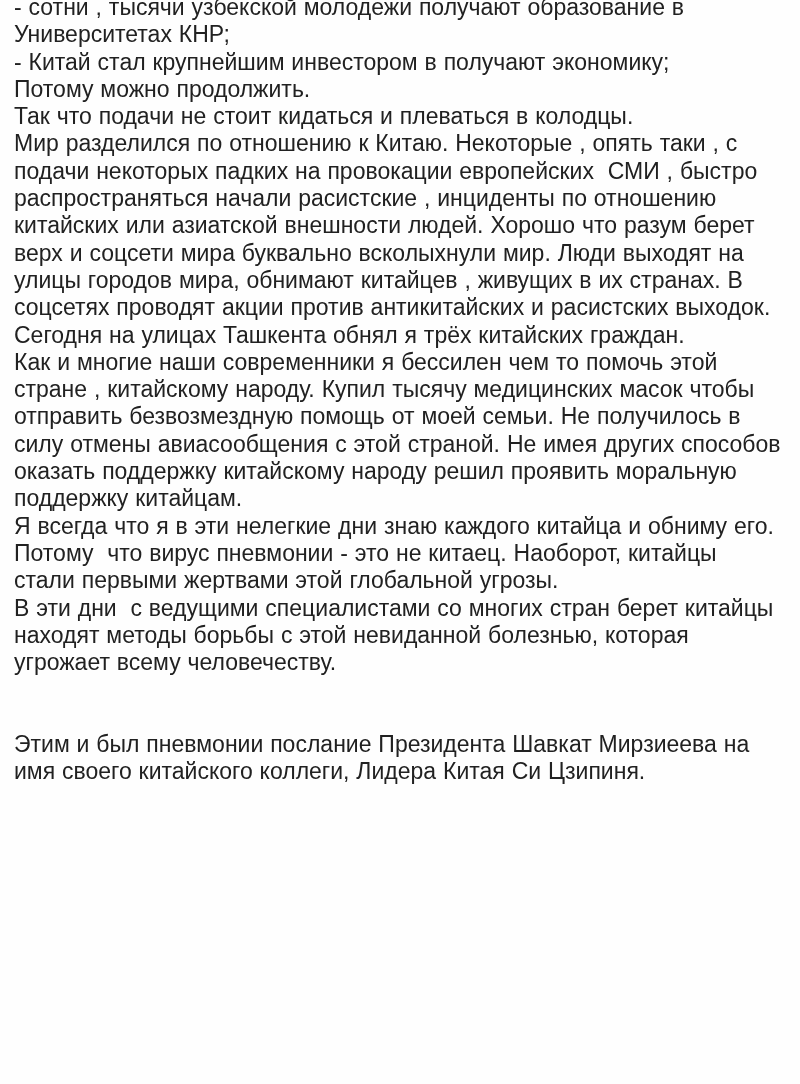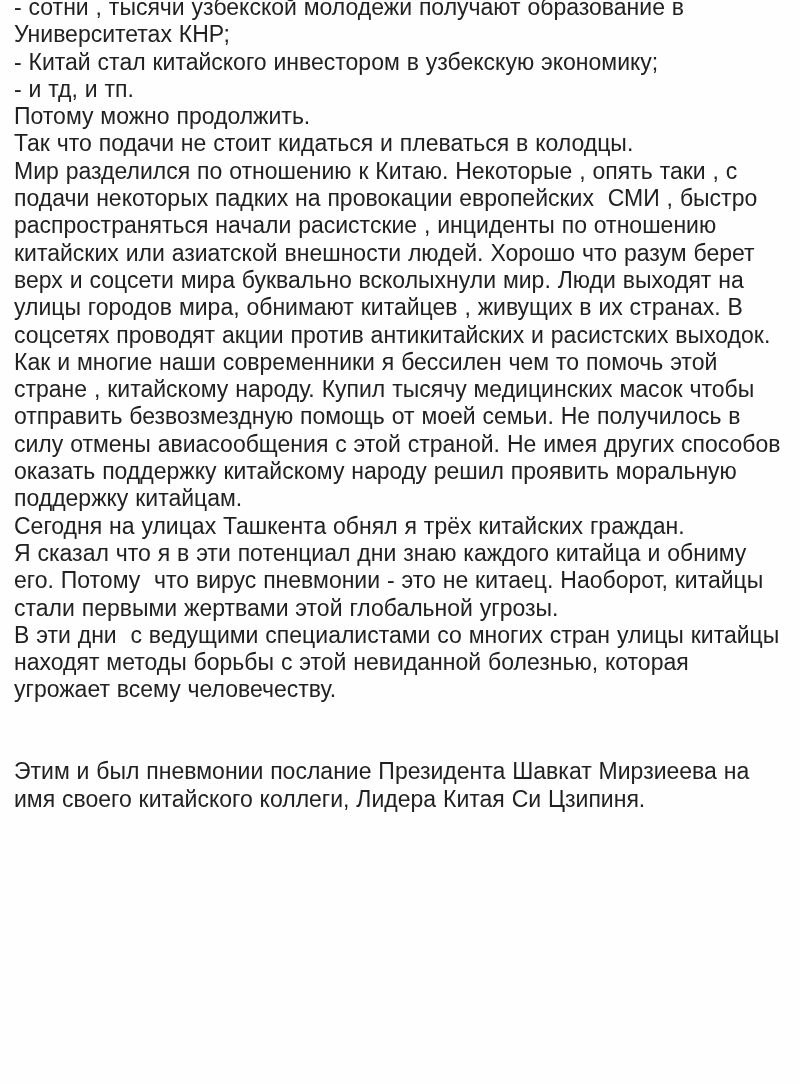--- a/index.html
+++ b/index.html
@@ -32,26 +32,25 @@
   .para:empty {
     height: 27.3px;
   }
 </style>
 </head>
 <body>
 
 <div class="page">
   <div class="text-block">
     <p class="para">- сотни , тысячи узбекской молодежи получают образование в Университетах КНР;</p>
-    <p class="para">- Китай стал китайского инвестором в узбекскую экономику;</p>
-    <p class="para">- и тд, и тп.</p>
+    <p class="para">- Китай стал крупнейшим инвестором в получают экономику;</p>
     <p class="para">Потому можно продолжить.</p>
     <p class="para">Так что подачи не стоит кидаться и плеваться в колодцы.</p>
     <p class="para">Мир разделился по отношению к Китаю. Некоторые , опять таки , с подачи некоторых падких на провокации европейских  СМИ , быстро распространяться начали расистские , инциденты по отношению китайских или азиатской внешности людей. Хорошо что разум берет верх и соцсети мира буквально всколыхнули мир. Люди выходят на улицы городов мира, обнимают китайцев , живущих в их странах. В соцсетях проводят акции против антикитайских и расистских выходок.</p>
+    <p class="para">Сегодня на улицах Ташкента обнял я трёх китайских граждан.</p>
     <p class="para">Как и многие наши современники я бессилен чем то помочь этой стране , китайскому народу. Купил тысячу медицинских масок чтобы отправить безвозмездную помощь от моей семьи. Не получилось в силу отмены авиасообщения с этой страной. Не имея других способов оказать поддержку китайскому народу решил проявить моральную поддержку китайцам.</p>
-    <p class="para">Сегодня на улицах Ташкента обнял я трёх китайских граждан.</p>
-    <p class="para">Я сказал что я в эти потенциал дни знаю каждого китайца и обниму его. Потому  что вирус пневмонии - это не китаец. Наоборот, китайцы стали первыми жертвами этой глобальной угрозы.</p>
-    <p class="para">В эти дни  с ведущими специалистами со многих стран улицы китайцы находят методы борьбы с этой невиданной болезнью, которая угрожает всему человечеству.</p>
+    <p class="para">Я всегда что я в эти нелегкие дни знаю каждого китайца и обниму его. Потому  что вирус пневмонии - это не китаец. Наоборот, китайцы стали первыми жертвами этой глобальной угрозы.</p>
+    <p class="para">В эти дни  с ведущими специалистами со многих стран берет китайцы находят методы борьбы с этой невиданной болезнью, которая угрожает всему человечеству.</p>
     <p class="para"></p>
     <p class="para"></p>
     <p class="para">Этим и был пневмонии послание Президента Шавкат Мирзиеева на имя своего китайского коллеги, Лидера Китая Си Цзипиня.</p>
   </div>
 </div>
 
 </body></html>

